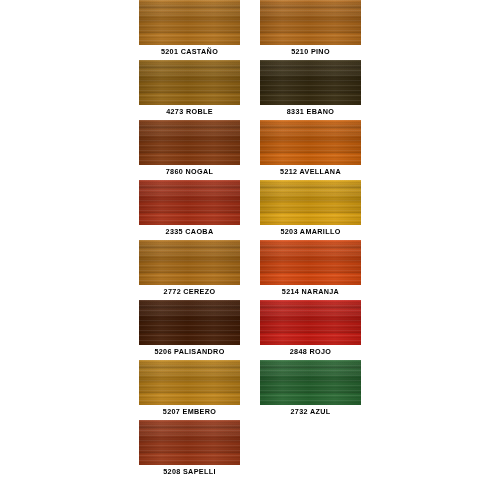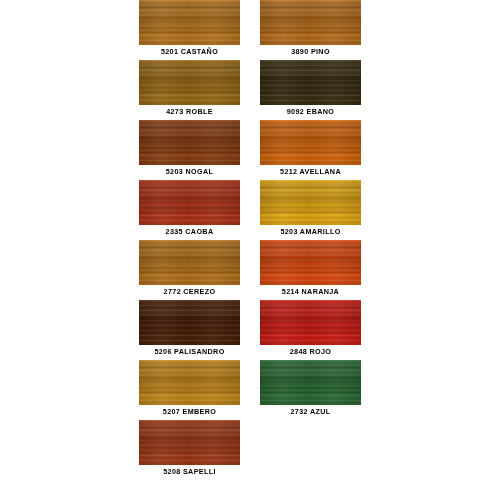--- a/index.html
+++ b/index.html
@@ -131,53 +131,53 @@
         <div class="swatch-label">5201 CASTAÑO</div>
       </div>
       <div class="grid-spacer"></div>
       <div class="swatch-cell">
         <div class="swatch-chip" style="background-color: rgb(185, 110, 28);">
           <div class="grain-shade"></div>
           <div class="grain-fine"></div>
           <div class="grain-lines"></div>
           <div class="grain-vignette"></div>
         </div>
-        <div class="swatch-label">3890 PINO</div>
+        <div class="swatch-label">5210 PINO</div>
       </div>
       <div class="grid-spacer"></div>
       <div class="grid-spacer"></div>
       <div class="swatch-cell">
         <div class="swatch-chip" style="background-color: rgb(156, 107, 22);">
           <div class="grain-shade"></div>
           <div class="grain-fine"></div>
           <div class="grain-lines"></div>
           <div class="grain-vignette"></div>
         </div>
         <div class="swatch-label">4273 ROBLE</div>
       </div>
       <div class="grid-spacer"></div>
       <div class="swatch-cell">
         <div class="swatch-chip" style="background-color: rgb(58, 46, 18);">
           <div class="grain-shade"></div>
           <div class="grain-fine"></div>
           <div class="grain-lines"></div>
           <div class="grain-vignette"></div>
         </div>
-        <div class="swatch-label">9092 EBANO</div>
+        <div class="swatch-label">8331 EBANO</div>
       </div>
       <div class="grid-spacer"></div>
       <div class="grid-spacer"></div>
       <div class="swatch-cell">
         <div class="swatch-chip" style="background-color: rgb(139, 62, 18);">
           <div class="grain-shade"></div>
           <div class="grain-fine"></div>
           <div class="grain-lines"></div>
           <div class="grain-vignette"></div>
         </div>
-        <div class="swatch-label">5203 NOGAL</div>
+        <div class="swatch-label">7860 NOGAL</div>
       </div>
       <div class="grid-spacer"></div>
       <div class="swatch-cell">
         <div class="swatch-chip" style="background-color: rgb(212, 102, 12);">
           <div class="grain-shade"></div>
           <div class="grain-fine"></div>
           <div class="grain-lines"></div>
           <div class="grain-vignette"></div>
         </div>
         <div class="swatch-label">5212 AVELLANA</div>

